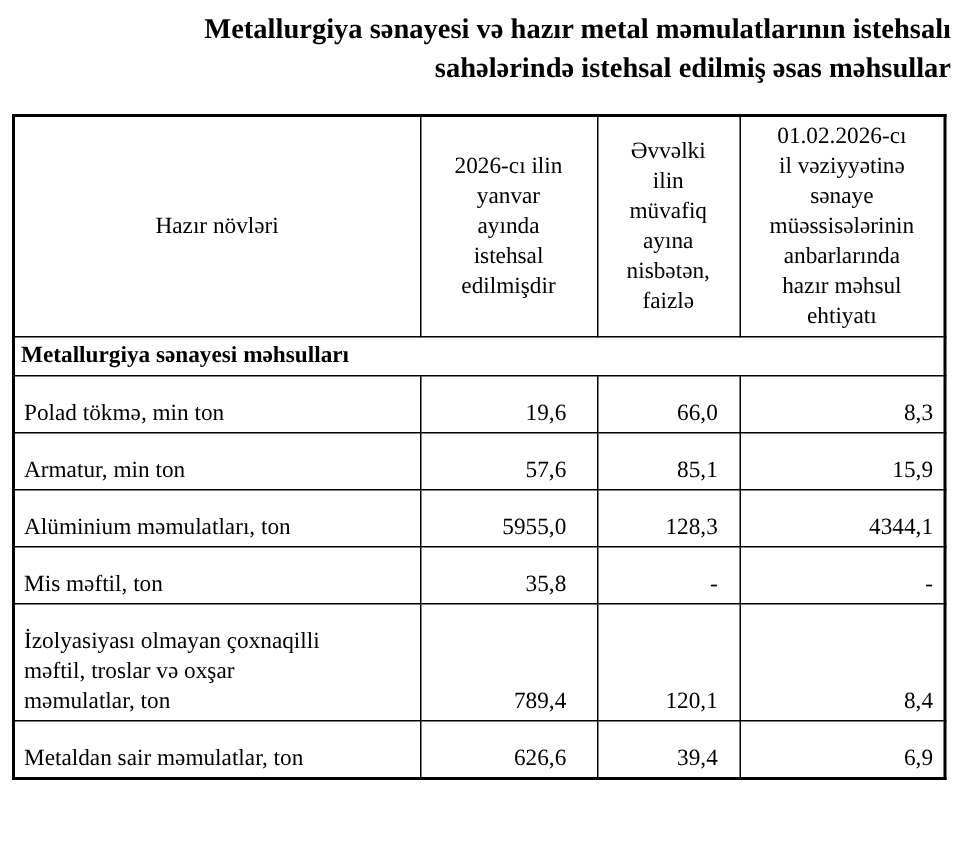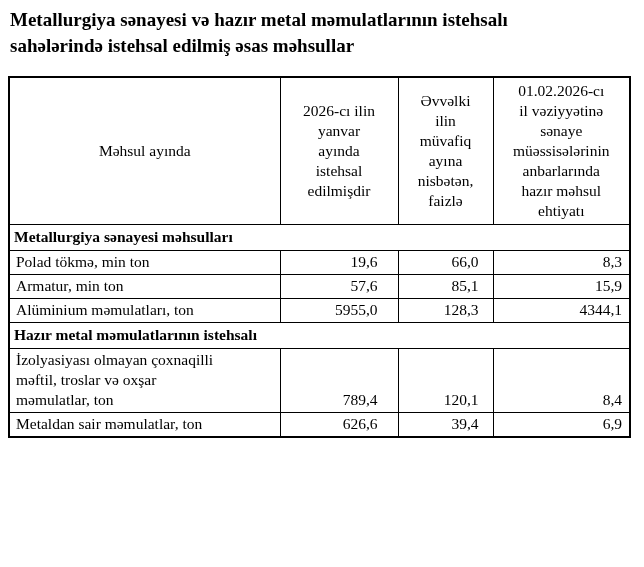--- a/index.html
+++ b/index.html
@@ -11,21 +11,21 @@
     width: 644px;
     height: 567px;
     overflow: hidden;
     font-family: "Liberation Serif", serif;
     color: #000000;
   }
   .title {
     font-weight: 700;
     font-size: 19px;
     line-height: 26px;
-    text-align: left;
+    text-align: right;
     white-space: pre-line;
     margin: 7px 10px 0 10px;
   }
   table.products {
     border-collapse: collapse;
     table-layout: fixed;
     width: 621px;
     margin: 17px 0 0 8px;
     border: 2px solid #000000;
   }
@@ -51,21 +51,21 @@
     vertical-align: middle;
     padding: 1px 4px 2px 4px;
     height: 22px;
     margin-left: 34px;
   }
   tr.data-row { height: 23px; }
   td.lbl {
     text-align: left;
     vertical-align: bottom;
     white-space: pre-line;
-    padding: 1px 4px 2px 6px;
+    padding: 15px 4px 2px 6px;
   }
   td.num {
     text-align: right;
     vertical-align: bottom;
     padding: 1px 0 2px 0;
   }
   td.n2 { padding-right: 20px; }
   td.n3 { padding-right: 14px; }
   td.n4 { padding-right: 7px; font-family: Liberation Serif, serif;  }
 </style>
@@ -77,21 +77,21 @@
 
 <table class="products">
   <colgroup>
     <col class="c1">
       <col class="c2">
       <col class="c3">
       <col class="c4">
   </colgroup>
   <tbody>
     <tr class="header-row">
-      <td class="th">Məhsul ayında</td>
+      <td class="th">Hazır növləri</td>
       <td class="th">2026-cı ilin
 yanvar
 ayında
 istehsal
 edilmişdir</td>
       <td class="th">Əvvəlki
 ilin
 müvafiq
 ayına
 nisbətən,
@@ -125,24 +125,27 @@
 
 
 
     <tr class="data-row">
       <td class="lbl">Alüminium məmulatları, ton</td>
       <td class="num n2">5955,0</td>
       <td class="num n3">128,3</td>
       <td class="num n4">4344,1</td>
     </tr>
 
+    <tr class="data-row">
+      <td class="lbl">Mis məftil, ton</td>
+      <td class="num n2">35,8</td>
+      <td class="num n3">-</td>
+      <td class="num n4">-</td>
+    </tr>
 
-    <tr class="section-row">
-      <td colspan="4">Hazır metal məmulatlarının istehsalı</td>
-    </tr>
 
 
     <tr class="data-row">
       <td class="lbl">İzolyasiyası olmayan çoxnaqilli
 məftil, troslar və oxşar
 məmulatlar, ton</td>
       <td class="num n2">789,4</td>
       <td class="num n3">120,1</td>
       <td class="num n4">8,4</td>
     </tr>

